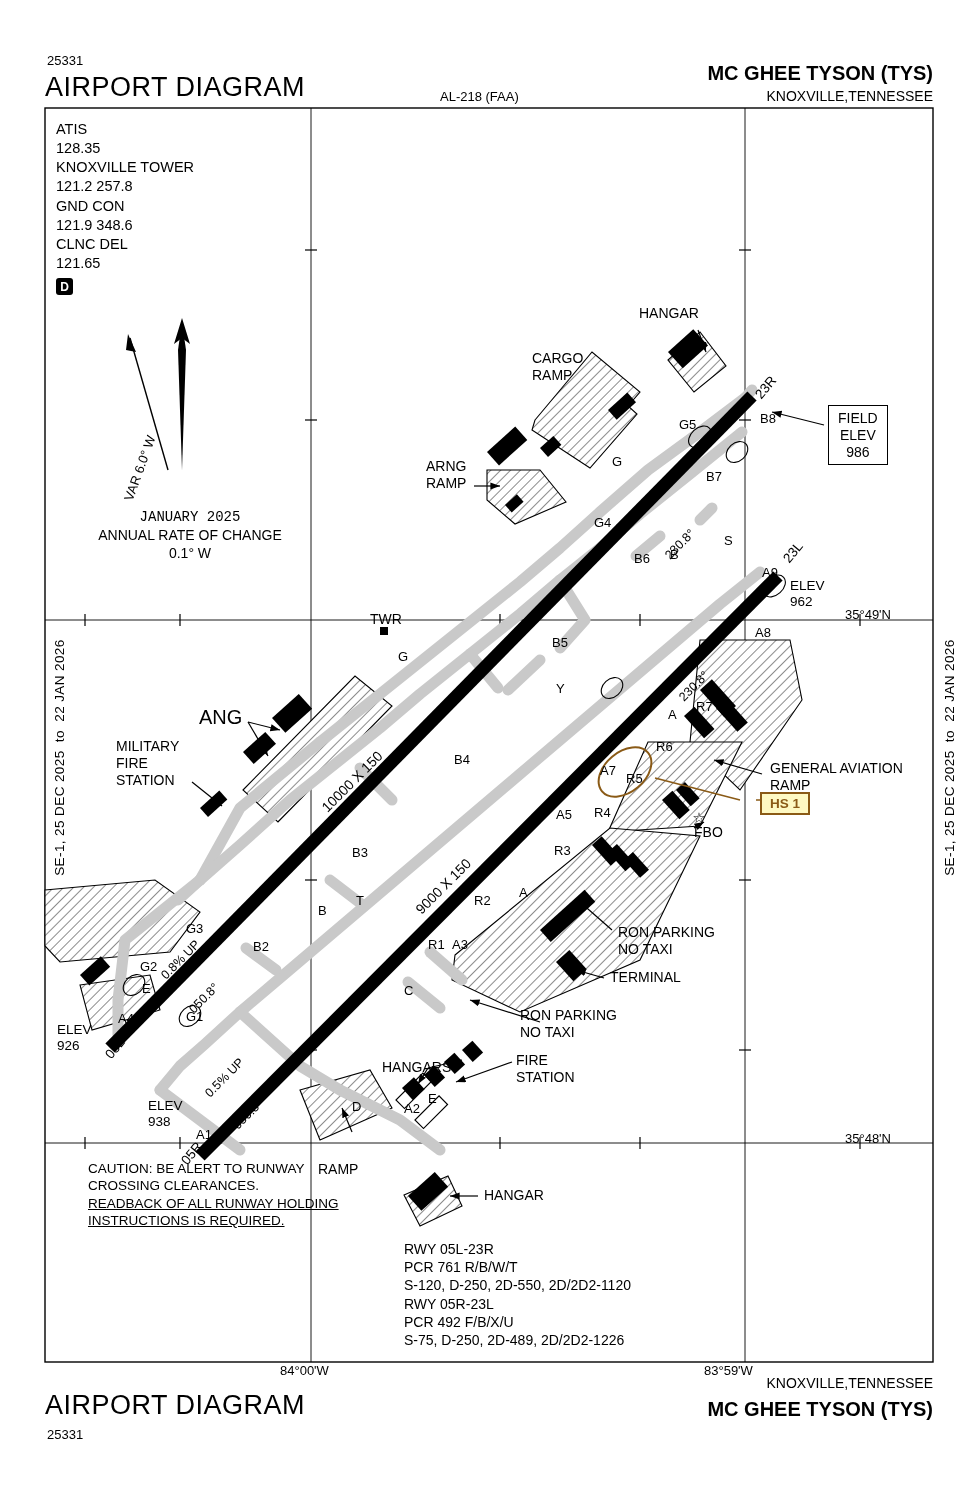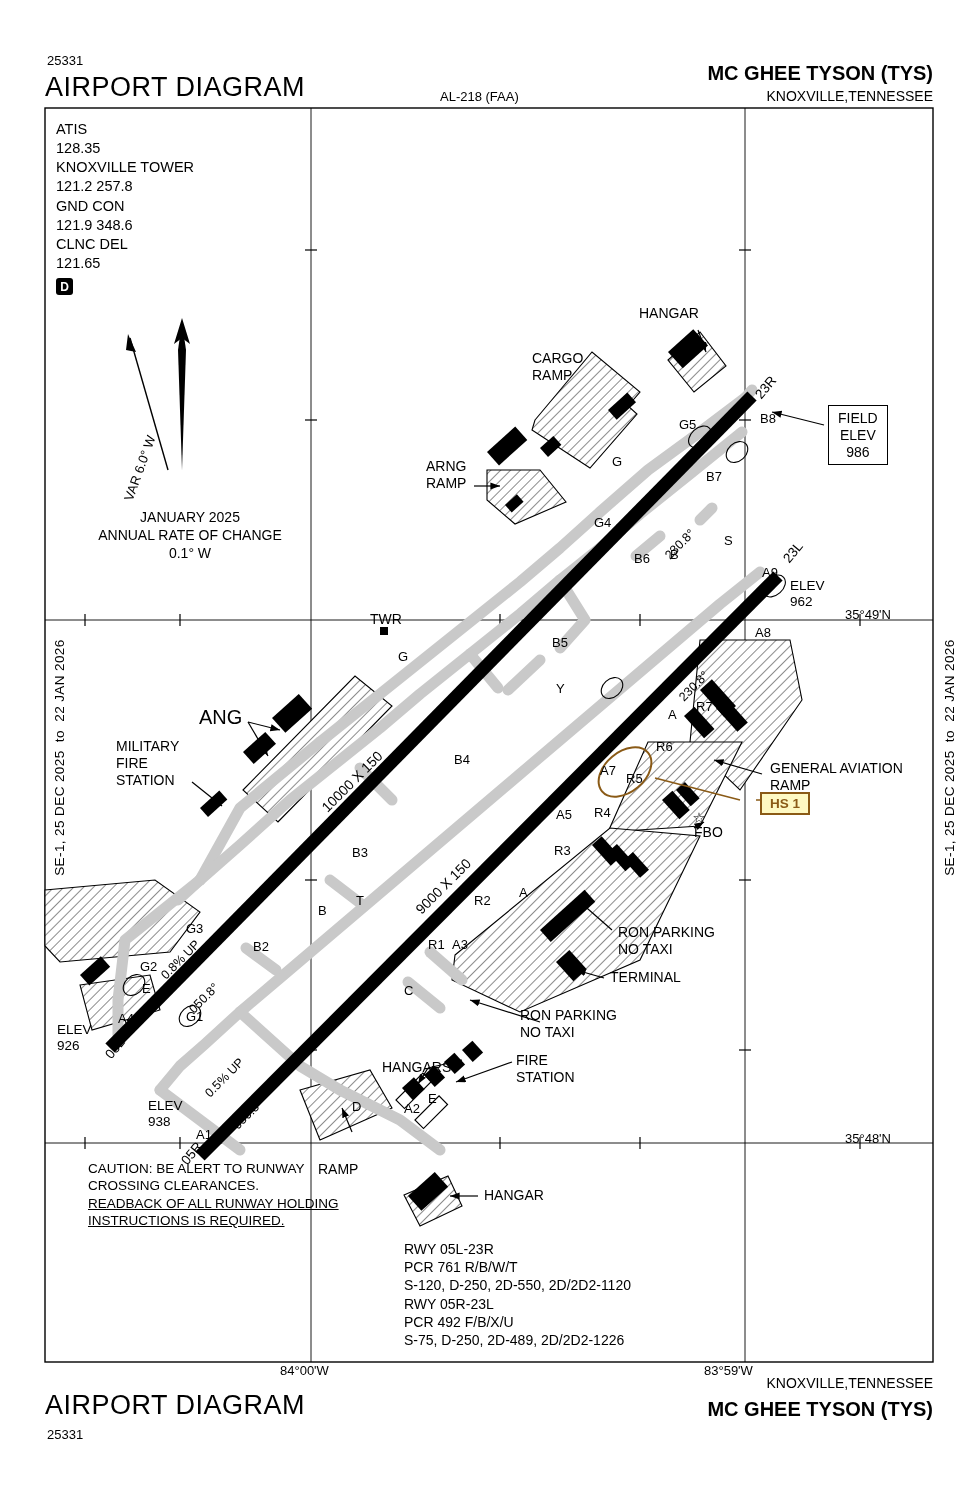--- a/index.html
+++ b/index.html
@@ -220,21 +220,21 @@
   <div class="comms">KNOXVILLE TOWER</div>
   <div class="comms">121.2  257.8</div>
   <div class="comms">GND CON</div>
   <div class="comms">121.9  348.6</div>
   <div class="comms">CLNC DEL</div>
   <div class="comms">121.65</div>
   <div class="dbadge" style="margin-top:5px;">D</div>
 </div>
 
 <div class="t tw abs" style="left:122px;top:498px;transform:rotate(-70deg);transform-origin:left top;">VAR 6.0° W</div>
-<div class="t abs" style="left:190px;top:510px;transform:translateX(-50%);font-size:14px;text-align:center;">JANUARY 2025</div>
+<div class="t abs" style="left:190px;top:510px;transform:translateX(-50%);font-size:14px;text-align:center;font-family:Liberation Mono, monospace;">JANUARY 2025</div>
 <div class="t abs" style="left:190px;top:528px;transform:translateX(-50%);font-size:14px;text-align:center;">ANNUAL RATE OF CHANGE</div>
 <div class="t abs" style="left:190px;top:546px;transform:translateX(-50%);font-size:14px;text-align:center;">0.1° W</div>
 
 <div class="abs fbox" style="left:828px;top:405px;">
   <div>FIELD</div>
   <div>ELEV</div>
   <div>986</div>
 </div>
 
 <div class="abs hsbox" style="left:760px;top:792px;">HS 1</div>

